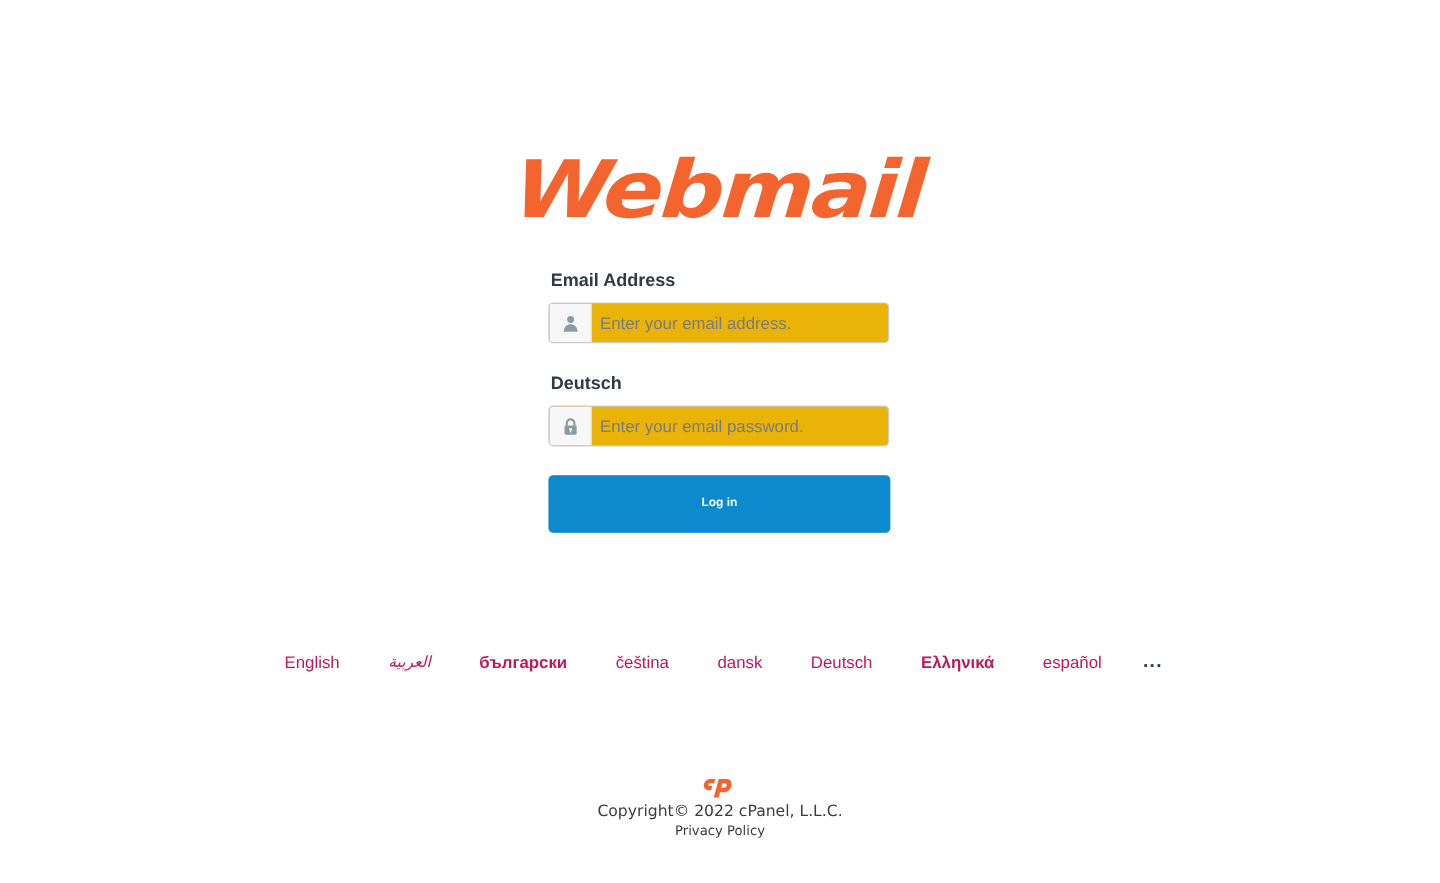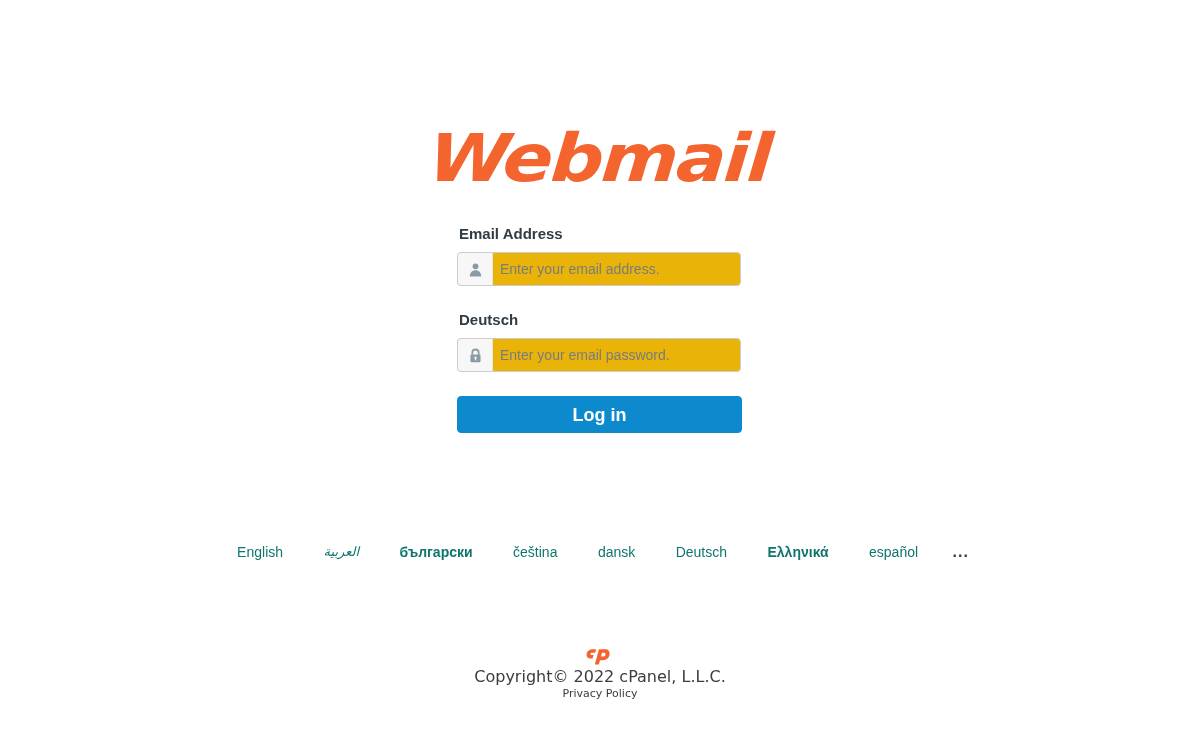--- a/index.html
+++ b/index.html
@@ -92,47 +92,47 @@
     padding: 0 8px 0 7px;
     height: 100%;
   }
   .input-field::placeholder { color: #777c80; opacity: 1; }
 
   .gap { height: 24px; }
 
   .login-button {
     display: block;
     width: 285px;
-    height: 37px;
+    height: 48px;
     margin-top: 24px;
     background: #0d8acd;
     border: 1px solid #0d8acd;
     border-radius: 4px;
     color: #ffffff;
     font-family: "Liberation Sans", "DejaVu Sans", sans-serif;
-    font-size: 18px;
+    font-size: 10px;
     font-weight: bold;
     cursor: pointer;
     padding: 0;
     line-height: 30px;
   }
 
   
   .lang-bar {
     position: absolute;
     left: 0;
     top: 540px;
     width: 1200px;
     text-align: center;
     white-space: nowrap;
   }
   .lang-link {
     display: inline-block;
     font-size: 14px;
-    color: #0f766e;
+    color: #be185d;
     text-decoration: none;
     padding: 0 18px;
     line-height: 24px;
     vertical-align: middle;
     cursor: pointer;
   }
   .lang-link.bold { font-weight: bold; }
   .lang-link.arabic { font-size: 13px; font-style: italic; }
   .lang-more {
     display: inline-block;
@@ -157,21 +157,21 @@
   }
   .cp-logo {
     display: block;
     margin: 0 auto 6px auto;
     width: 34px;
     height: 20px;
   }
   .footer-line {
     display: block;
     font-family: "DejaVu Sans", sans-serif;
-    font-size: 16px;
+    font-size: 13px;
     color: #3c3c3c;
     line-height: 12px;
   }
   .footer-link {
     display: inline-block;
     font-family: "DejaVu Sans", sans-serif;
     font-size: 11px;
     color: #3c3c3c;
     line-height: 12px;
     text-decoration: none;

